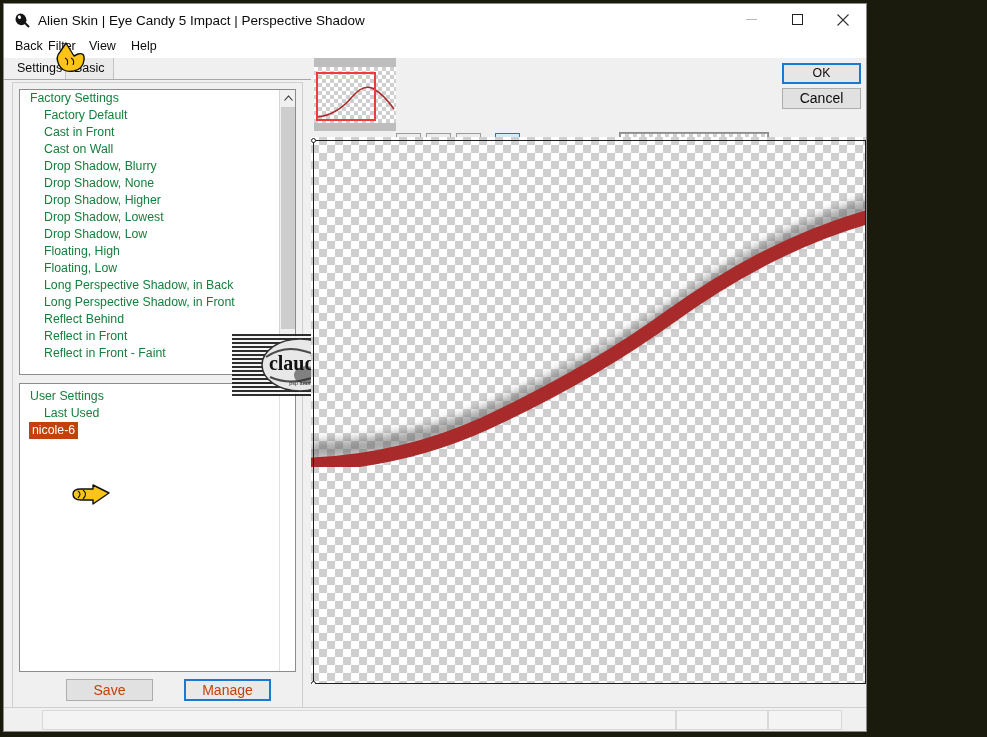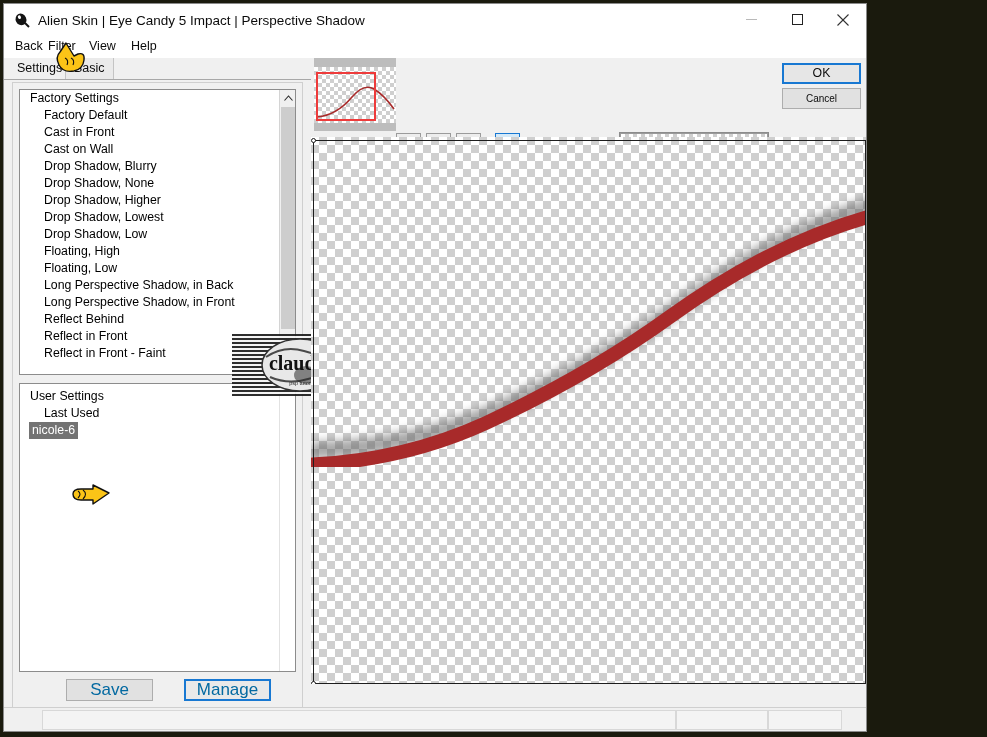--- a/index.html
+++ b/index.html
@@ -72,21 +72,21 @@
     position:absolute;left:8px;top:24px;width:291px;height:650px;
     background:#f0f0f0;border:1px solid #cfcfcf;box-sizing:border-box;
   }
   .listbox{
     position:absolute;left:6px;top:6px;width:277px;height:286px;
     background:#ffffff;border:1px solid #8c8c8c;box-sizing:border-box;
     overflow:hidden;
   }
   .list-inner{position:absolute;left:0;top:0;width:260px;}
   .list-row{
-    height:17px;line-height:17px;font-size:12.3px;color:#000000;
+    height:17px;line-height:17px;font-size:12.3px;color:#15803d;
     padding-left:12px;white-space:nowrap;cursor:default;
   }
   .list-row.head{padding-left:10px;}
   .list-row.sub{padding-left:24px;}
 
   .vscroll{
     position:absolute;right:0;top:0;width:16px;height:100%;
     background:#f0f0f0;border-left:1px solid #d4d4d4;box-sizing:border-box;
   }
   .vs-arrow{
@@ -100,32 +100,32 @@
     position:absolute;left:1px;top:17px;width:14px;height:222px;
     background:#cdcdcd;cursor:default;
   }
 
   .listbox2{
     position:absolute;left:6px;top:300px;width:277px;height:289px;
     background:#ffffff;border:1px solid #8c8c8c;box-sizing:border-box;
     overflow:hidden;
   }
   .sel{
-    background:#737373;color:#ffffff;display:inline-block;
+    background:#c2410c;color:#ffffff;display:inline-block;
     padding:0 3px;margin-left:9px;
   }
   .row-sel{height:17px;line-height:17px;font-size:12.3px;cursor:default;}
 
   .btnrow{
     position:absolute;left:0;top:596px;width:291px;height:30px;
   }
   .pbtn{
     position:absolute;top:0;height:22px;width:87px;
     background:#e1e1e1;border:1px solid #adadad;box-sizing:border-box;
-    font-size:17px;color:#0369a1;line-height:20px;text-align:center;
+    font-size:14px;color:#c2410c;line-height:20px;text-align:center;
     cursor:default;font-family:"Liberation Sans",sans-serif;
   }
   .pbtn.save{left:53px;}
   .pbtn.manage{left:171px;background:#e9e9e9;border:2px solid #1878d2;line-height:18px;}
 
   
   .rightcol{
     position:absolute;left:307px;top:54px;right:0;height:651px;
     background:#f0f0f0;
   }
@@ -168,21 +168,21 @@
 
   .okbtn{
     position:absolute;right:5px;top:5px;width:79px;height:21px;
     background:#e6e6e6;border:2px solid #1878d2;box-sizing:border-box;
     font-size:12.3px;color:#0b0b0b;line-height:17px;text-align:center;
     cursor:default;font-family:"Liberation Sans",sans-serif;
   }
   .cancelbtn{
     position:absolute;right:5px;top:30px;width:79px;height:21px;
     background:#e1e1e1;border:1px solid #adadad;box-sizing:border-box;
-    font-size:10px;color:#0b0b0b;line-height:19px;text-align:center;
+    font-size:14px;color:#0b0b0b;line-height:19px;text-align:center;
     cursor:default;font-family:"Liberation Sans",sans-serif;
   }
 
   
   .previewwrap{
     position:absolute;left:0;top:79px;right:0;bottom:25px;
     overflow:hidden;background:#ffffff;
   }
   .checker{
     position:absolute;left:0;top:0;width:100%;height:100%;

